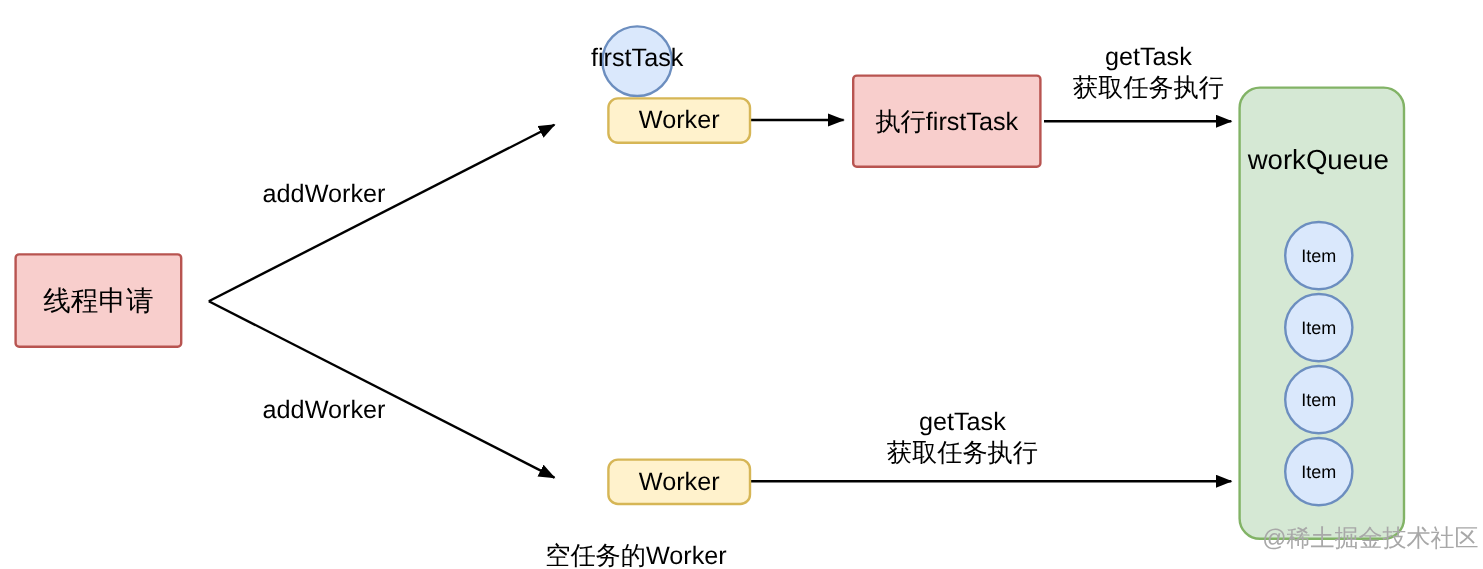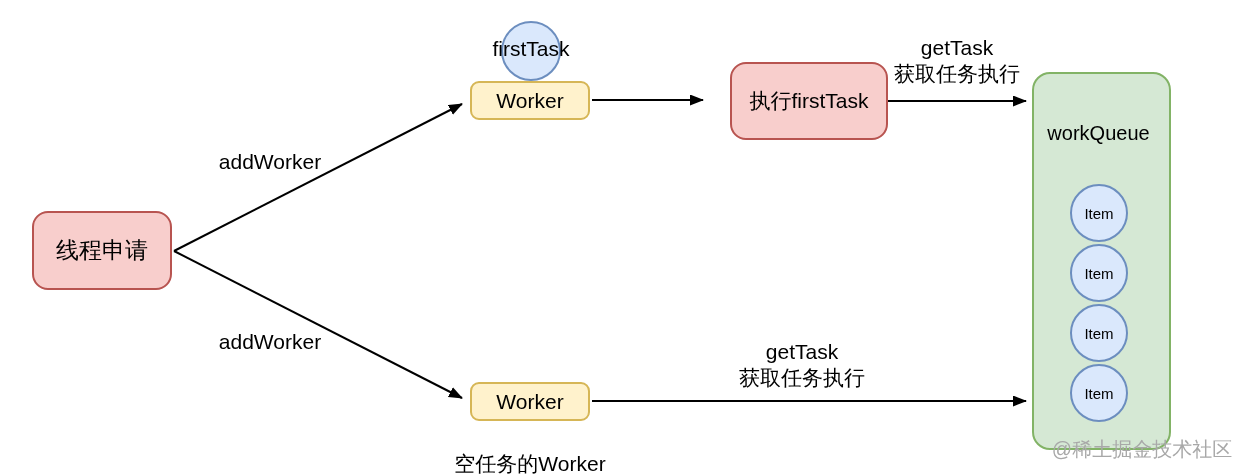--- a/index.html
+++ b/index.html
@@ -15,27 +15,27 @@
   .edges line{stroke:var(--edge,#000);stroke-width:2;}
   .node{
     position:absolute;
     display:flex;align-items:center;justify-content:center;
     box-sizing:border-box;
     text-align:center;
   }
   .pink{
     background:var(--node-pink-fill,#f8cecc);
     border:2px solid var(--node-pink-stroke,#b85450);
-    border-radius:16px;
-    margin-left:20px;
+    border-radius:4px;
   }
   .yellow{
     background:var(--node-yellow-fill,#fff2cc);
     border:2px solid var(--node-yellow-stroke,#d6b656);
     border-radius:9px;
+    margin-left:36px;
   }
   .blue-circle{
     background:var(--node-blue-fill,#dae8fc);
     border:2px solid var(--node-blue-stroke,#6c8ebf);
     border-radius:50%;
   }
   .green{
     background:var(--node-green-fill,#d5e8d4);
     border:2px solid var(--node-green-stroke,#82b366);
     border-radius:18px;
@@ -47,21 +47,21 @@
     font-size:21px;
     line-height:26px;
   }
   .thread-request{left:12px;top:211px;width:140px;height:79px;font-size:23px;}
   .worker-top{left:470px;top:81px;width:120px;height:39px;font-size:21px;}
   .worker-bottom{left:470px;top:382px;width:120px;height:39px;font-size:21px;}
   .exec-box{left:710px;top:62px;width:158px;height:78px;font-size:21px;}
   .firsttask-circle{left:501px;top:21px;width:60px;height:60px;}
   .firsttask-label{left:441px;top:36px;width:180px;font-size:21px;}
   .workqueue{left:1032px;top:72px;width:139px;height:378px;}
-  .workqueue-title{left:1032px;top:120px;width:133px;font-size:20px;}
+  .workqueue-title{left:1032px;top:120px;width:133px;font-size:23px;}
   .item-circle{left:1070px;width:58px;height:58px;font-size:15px;}
   .item-0{top:184px;} .item-1{top:244px;} .item-2{top:304px;} .item-3{top:364px;}
   .caption-top{left:395px;top:128px;width:270px;}
   .caption-bottom{left:430px;top:451px;width:200px;}
   .addworker-top{left:190px;top:149px;width:160px;}
   .addworker-bottom{left:190px;top:329px;width:160px;}
   .gettask-top{left:857px;top:35px;width:200px;}
   .gettask-bottom{left:702px;top:339px;width:200px;}
   .watermark{
     left:1042px;top:436px;width:200px;

